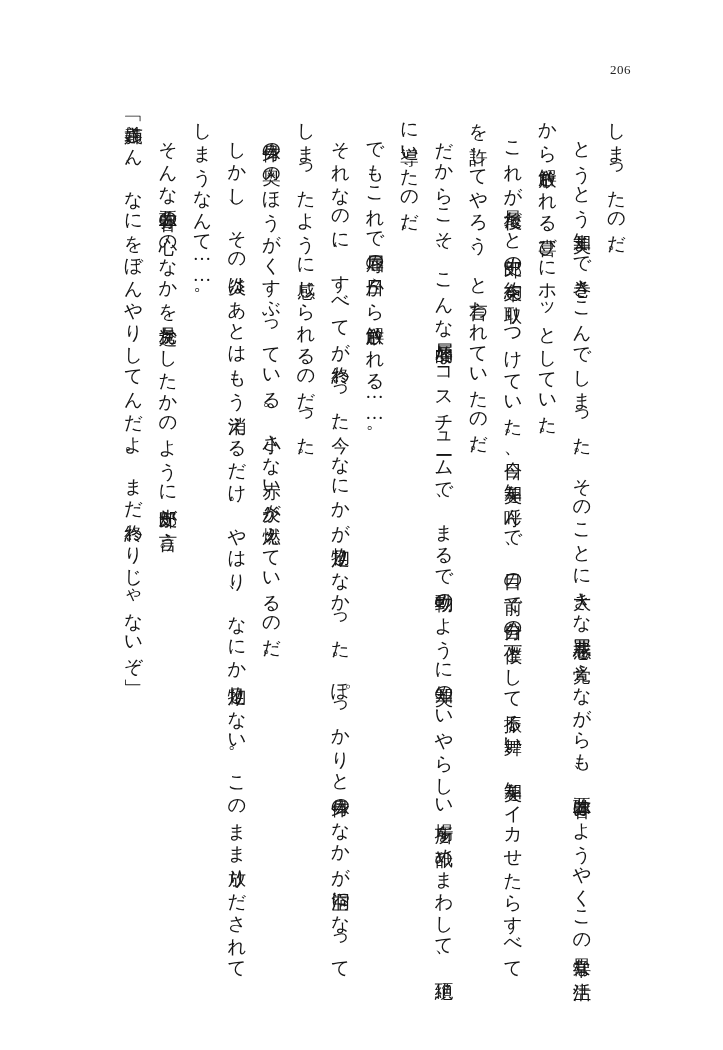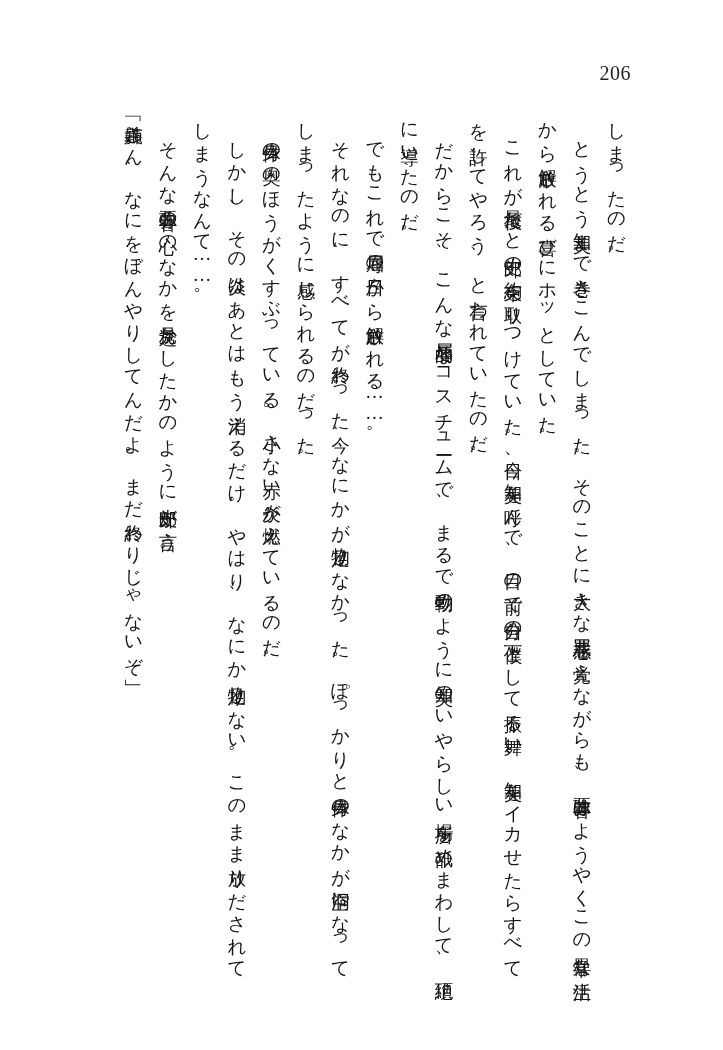--- a/index.html
+++ b/index.html
@@ -18,21 +18,21 @@
     position: relative;
     width: 723px;
     height: 1050px;
     background: #ffffff;
     box-sizing: border-box;
   }
   .page-number {
     position: absolute;
     top: 62px;
     right: 92px;
-    font-size: 20px;
+    font-size: 13px;
     letter-spacing: 0.5px;
     color: #222;
     font-family: "Liberation Serif", "DejaVu Serif", serif;
   }
   .body-text {
     position: absolute;
     top: 110px;
     right: 90px;
     left: 88px;
     height: 860px;

